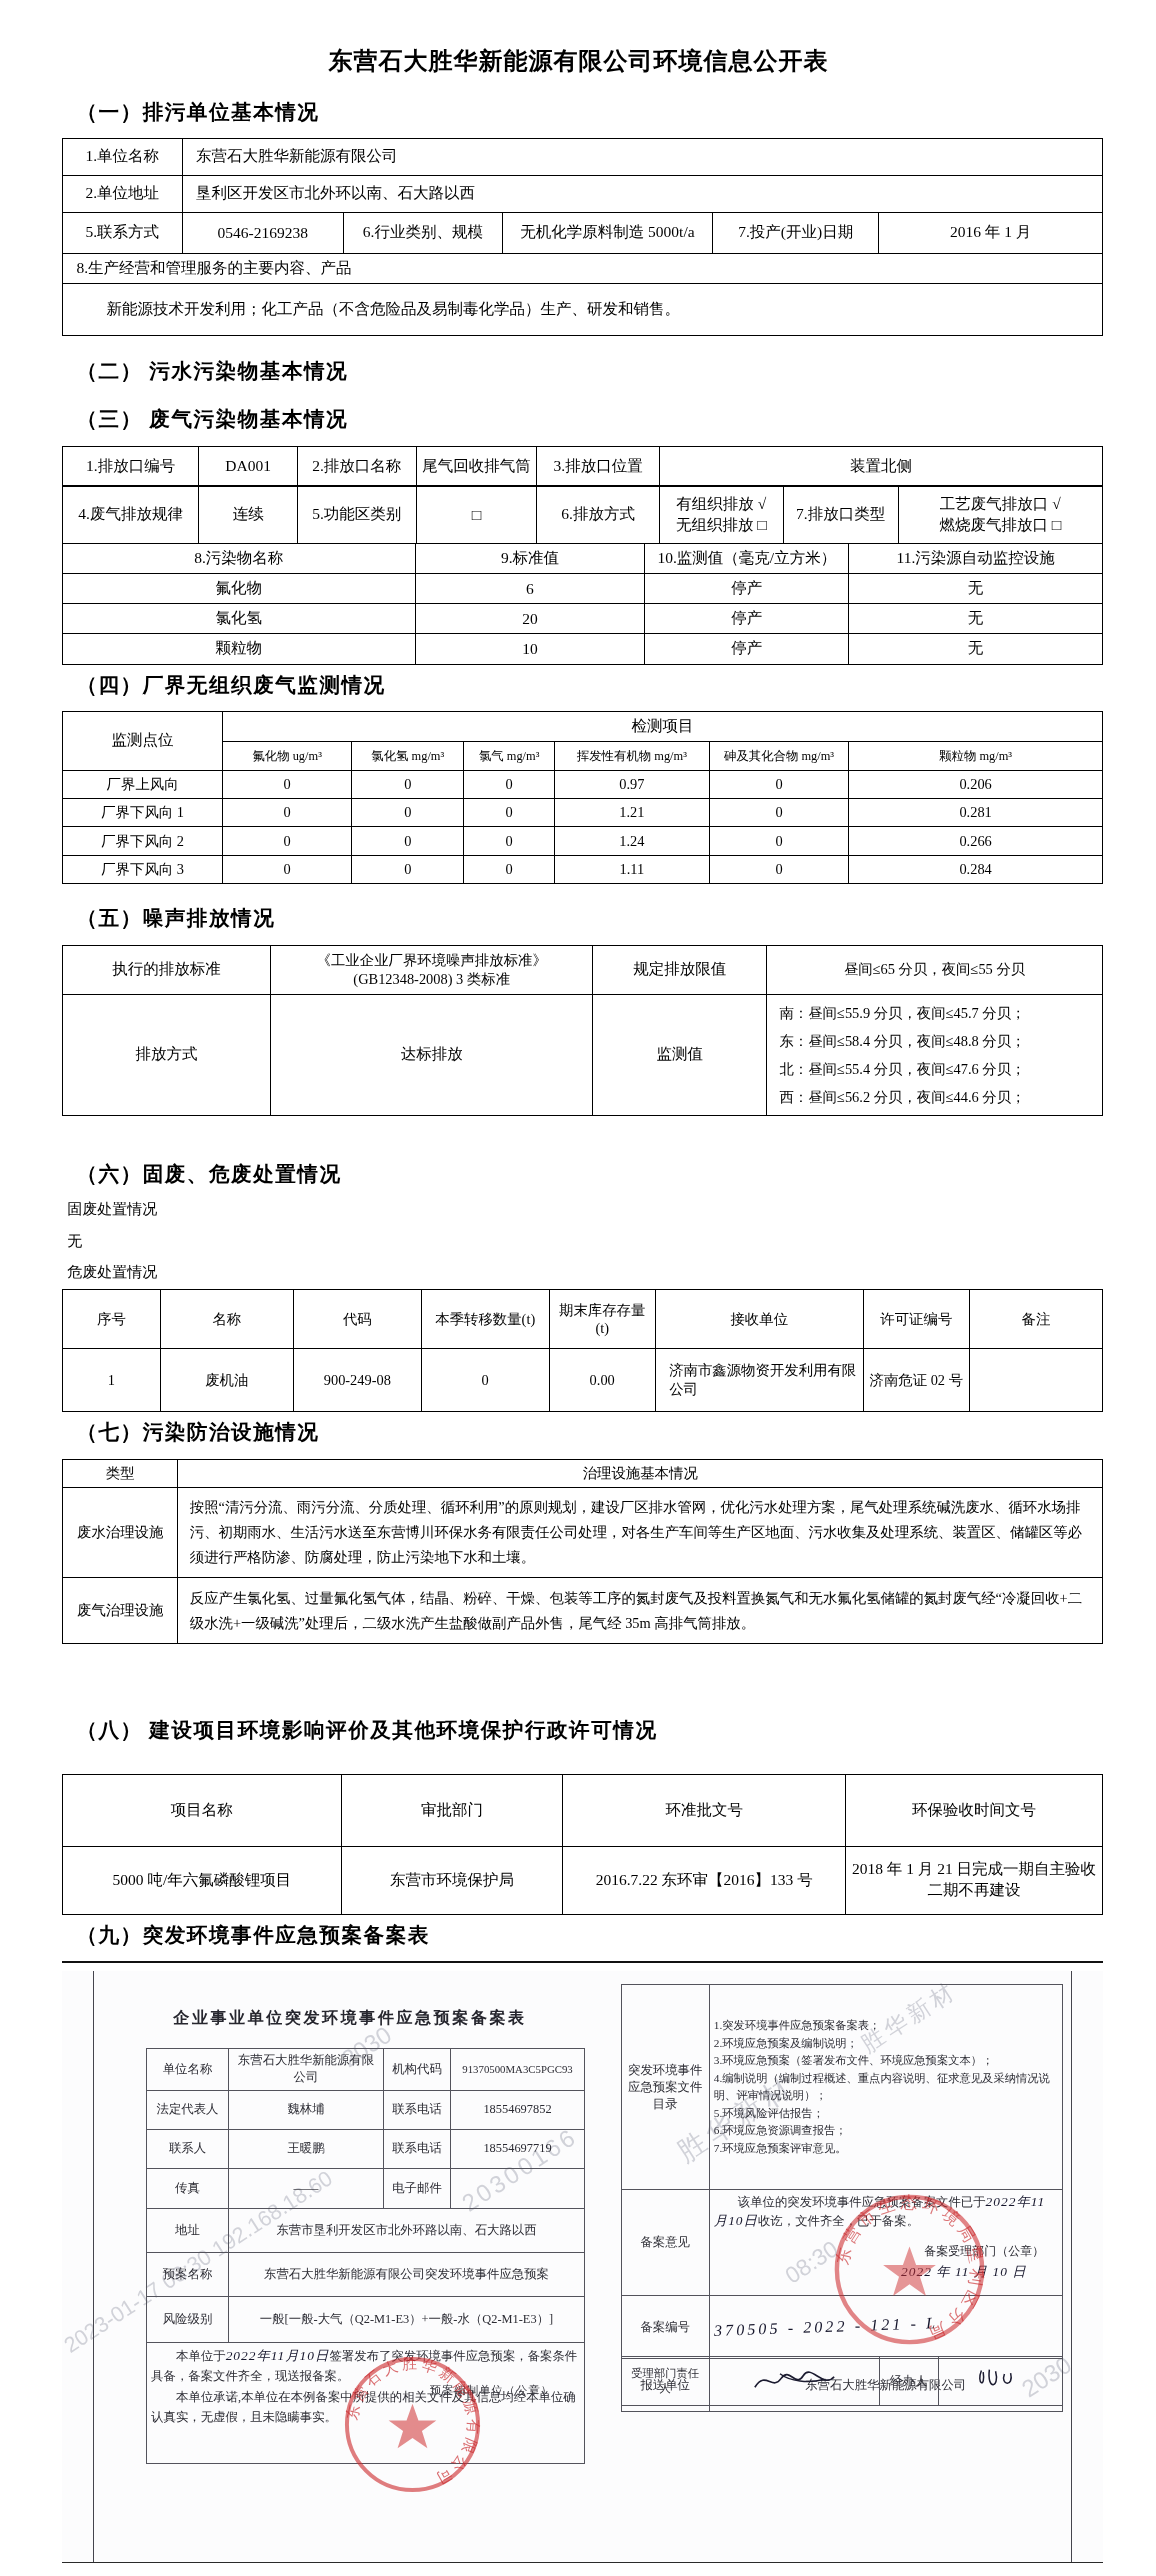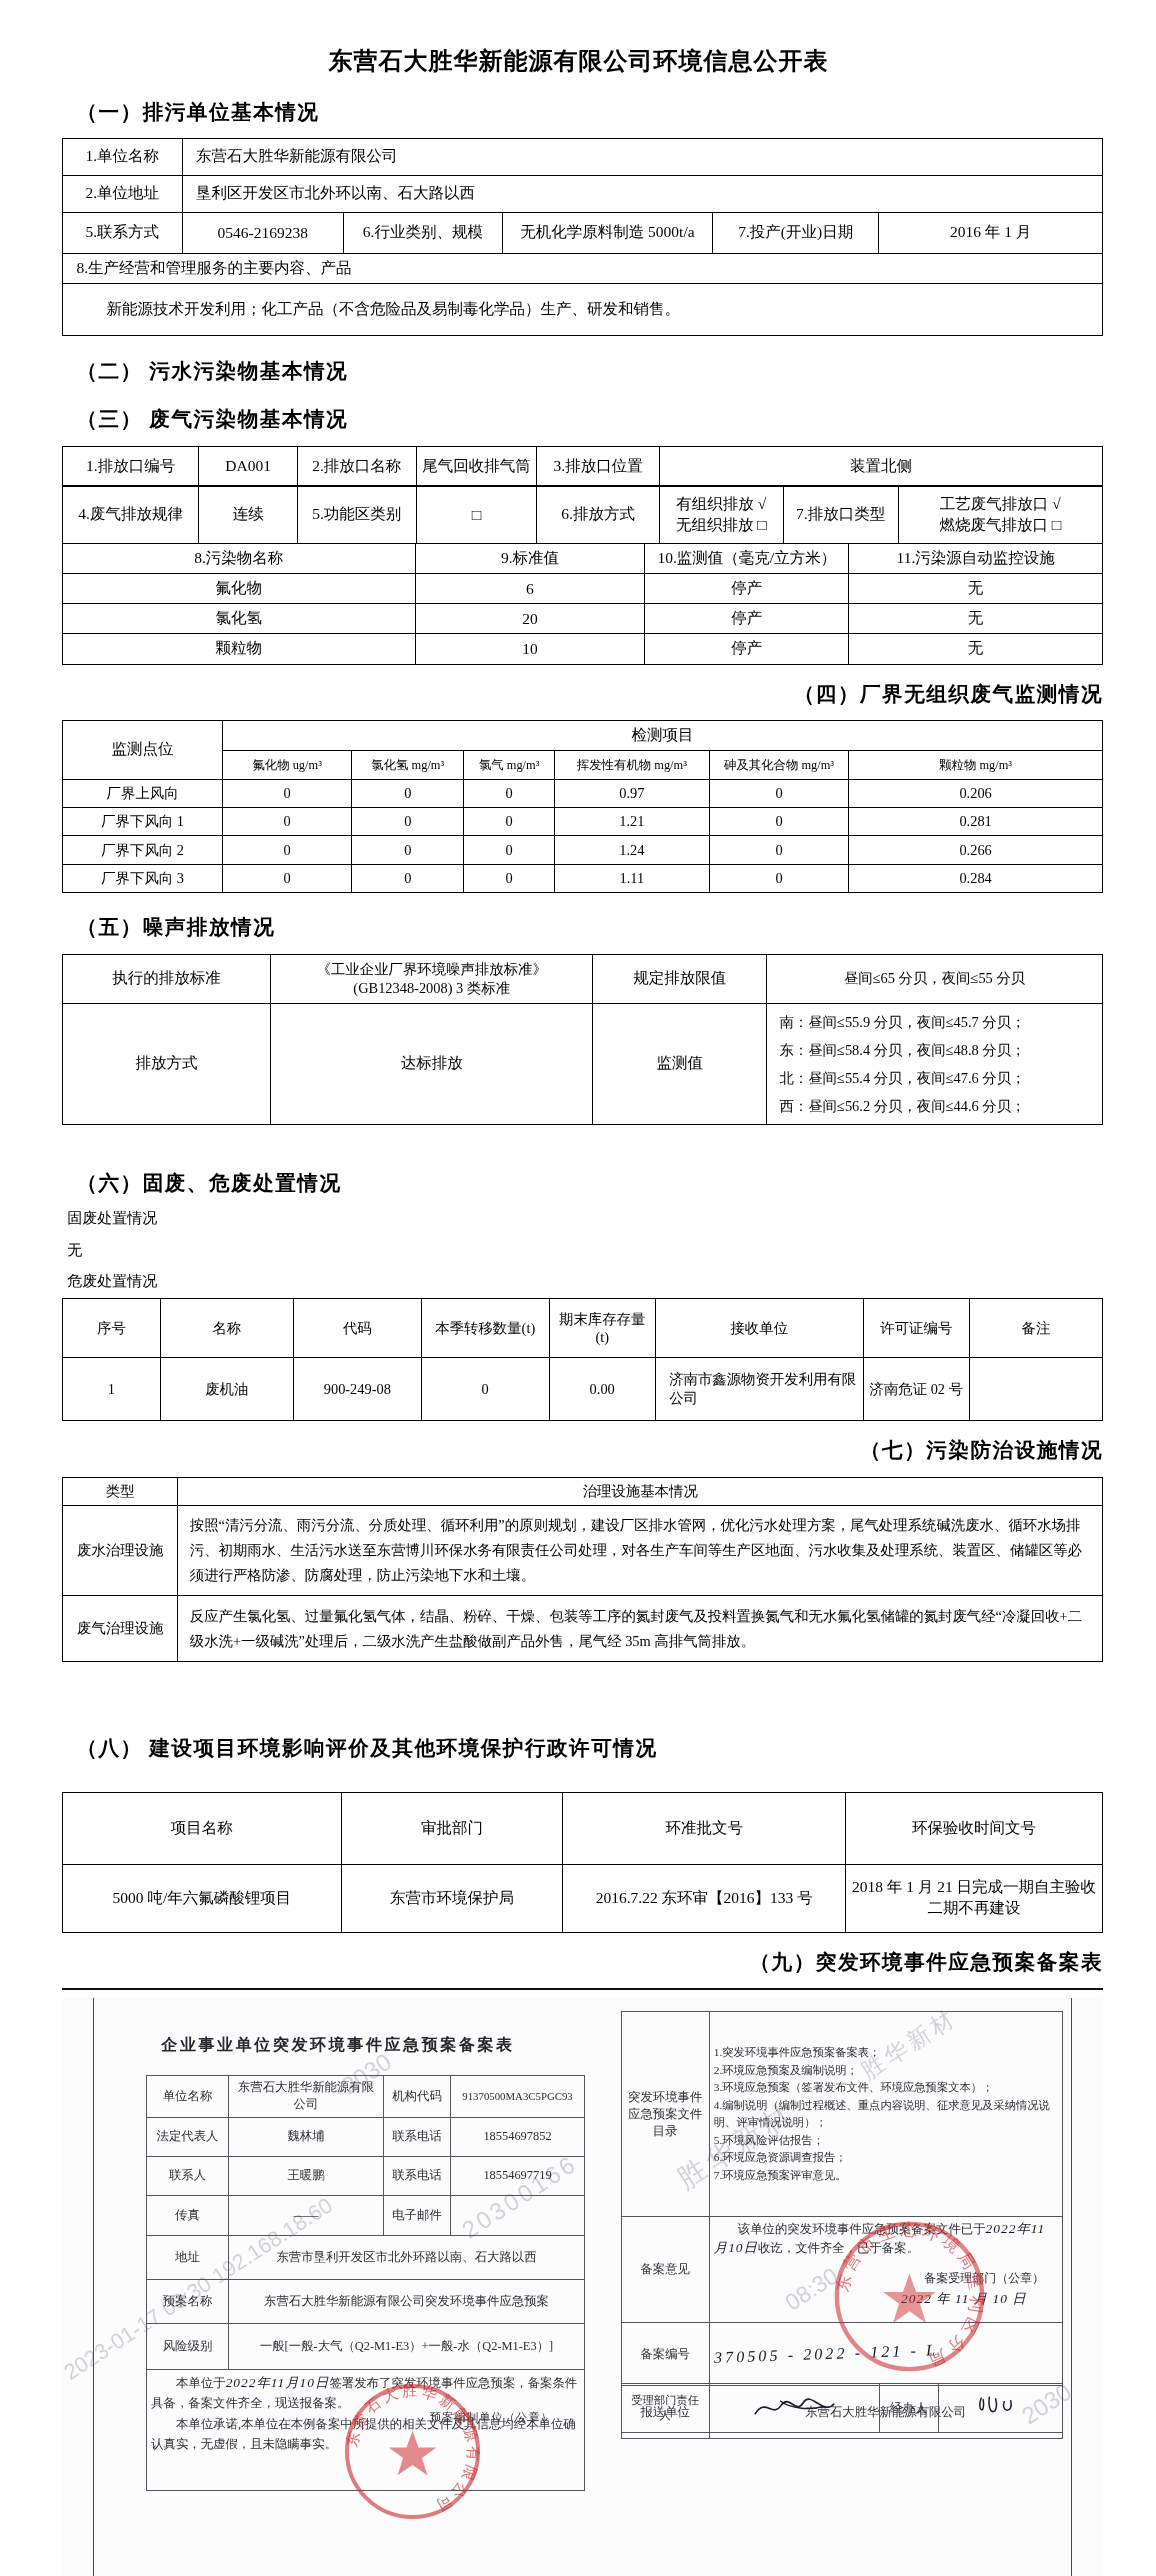--- a/index.html
+++ b/index.html
@@ -22,33 +22,33 @@
   tr.h72 { height:37px; } tr.h78 { height:40px; } tr.h95 { height:49px; }
   tr.h80 { height:41px; } tr.h55 { height:28px; } tr.h100 { height:52px; }
   tr.h105 { height:54px; } tr.h112 { height:58px; } tr.h66 { height:22px;margin-left:6px; }
   tr.h48 { height:25px; } tr.h56 { height:29px; } tr.h49 { height:25px; }
   tr.h96 { height:49px; } tr.h222 { height:114px; } tr.h115 { height:59px; }
   tr.h122 { height:63px; } tr.h52 { height:27px; } tr.h150 { height:77px; }
   tr.h140 { height:72px; } tr.h132 { height:68px; }
 
   .plain { font-size:15px; margin:12.4px 0 0 5.2px; }
   .mt14 { margin-top:7.2px; } .mt60 { margin-top:30px; }
-  .gap86 { margin-top:44px; } .gap140 { margin-top:72px; } .gap24 { margin-top:15px;text-align:right; }
+  .gap86 { margin-top:44px; } .gap140 { margin-top:72px; } .gap24 { margin-top:6px; }
   .desc { text-align:left; padding:7.2px 11.3px; line-height:25px; font-size:14.4px; }
   .monline { display:block; text-align:left; line-height:28px; font-size:14.4px; padding-left:7.2px; }
 
   .hrule { height:2.1px; background:#111; margin:4.1px 0 8.2px 0; }
 
   
   .scan { position:relative; margin-top:7.2px; width:1041px; height:592px; background:#fcfcfd;
           border-bottom:1.5px solid #2a2a2a; overflow:hidden; color:#2b2b33; }
   .scan-page { position:absolute; top:0; height:100%; }
   .scan-left { left:31px; width:489px; border-left:1px solid #45454d; }
   .scan-right { left:551px; width:459px; border-right:1px solid #45454d; }
-  .scan-title { position:absolute; top:37px; left:0; width:100%; text-align:center;
+  .scan-title { position:absolute; top:37px; left:12px; width:100%; text-align:center;
                 font-size:16px; font-weight:700; letter-spacing:2.6px; color:#26262e; }
   .scan-table { position:absolute; table-layout:fixed; border-collapse:collapse; }
   .scan-table td { border:1px solid #53535c; font-size:12.4px; color:#2b2b33; padding:3.1px 4.1px; }
   .lt { top:77px; left:52px; width:438px; }
   .rt { top:13px; left:7.7px; width:440px; }
   tr.sh75 { height:39px; } tr.sh78 { height:40px; } tr.sh85 { height:44px; }
   tr.sh90 { height:46px; } tr.sh235 { height:121px; } tr.sh397 { height:205px; }
   tr.sh205 { height:106px; } tr.sh122s { height:63px; } tr.sh102 { height:53px; }
   tr.sh95 { height:49px; }
   .decl { text-align:left; vertical-align:top; padding:10.3px 11.3px; font-size:12.4px; line-height:20.6px; }

